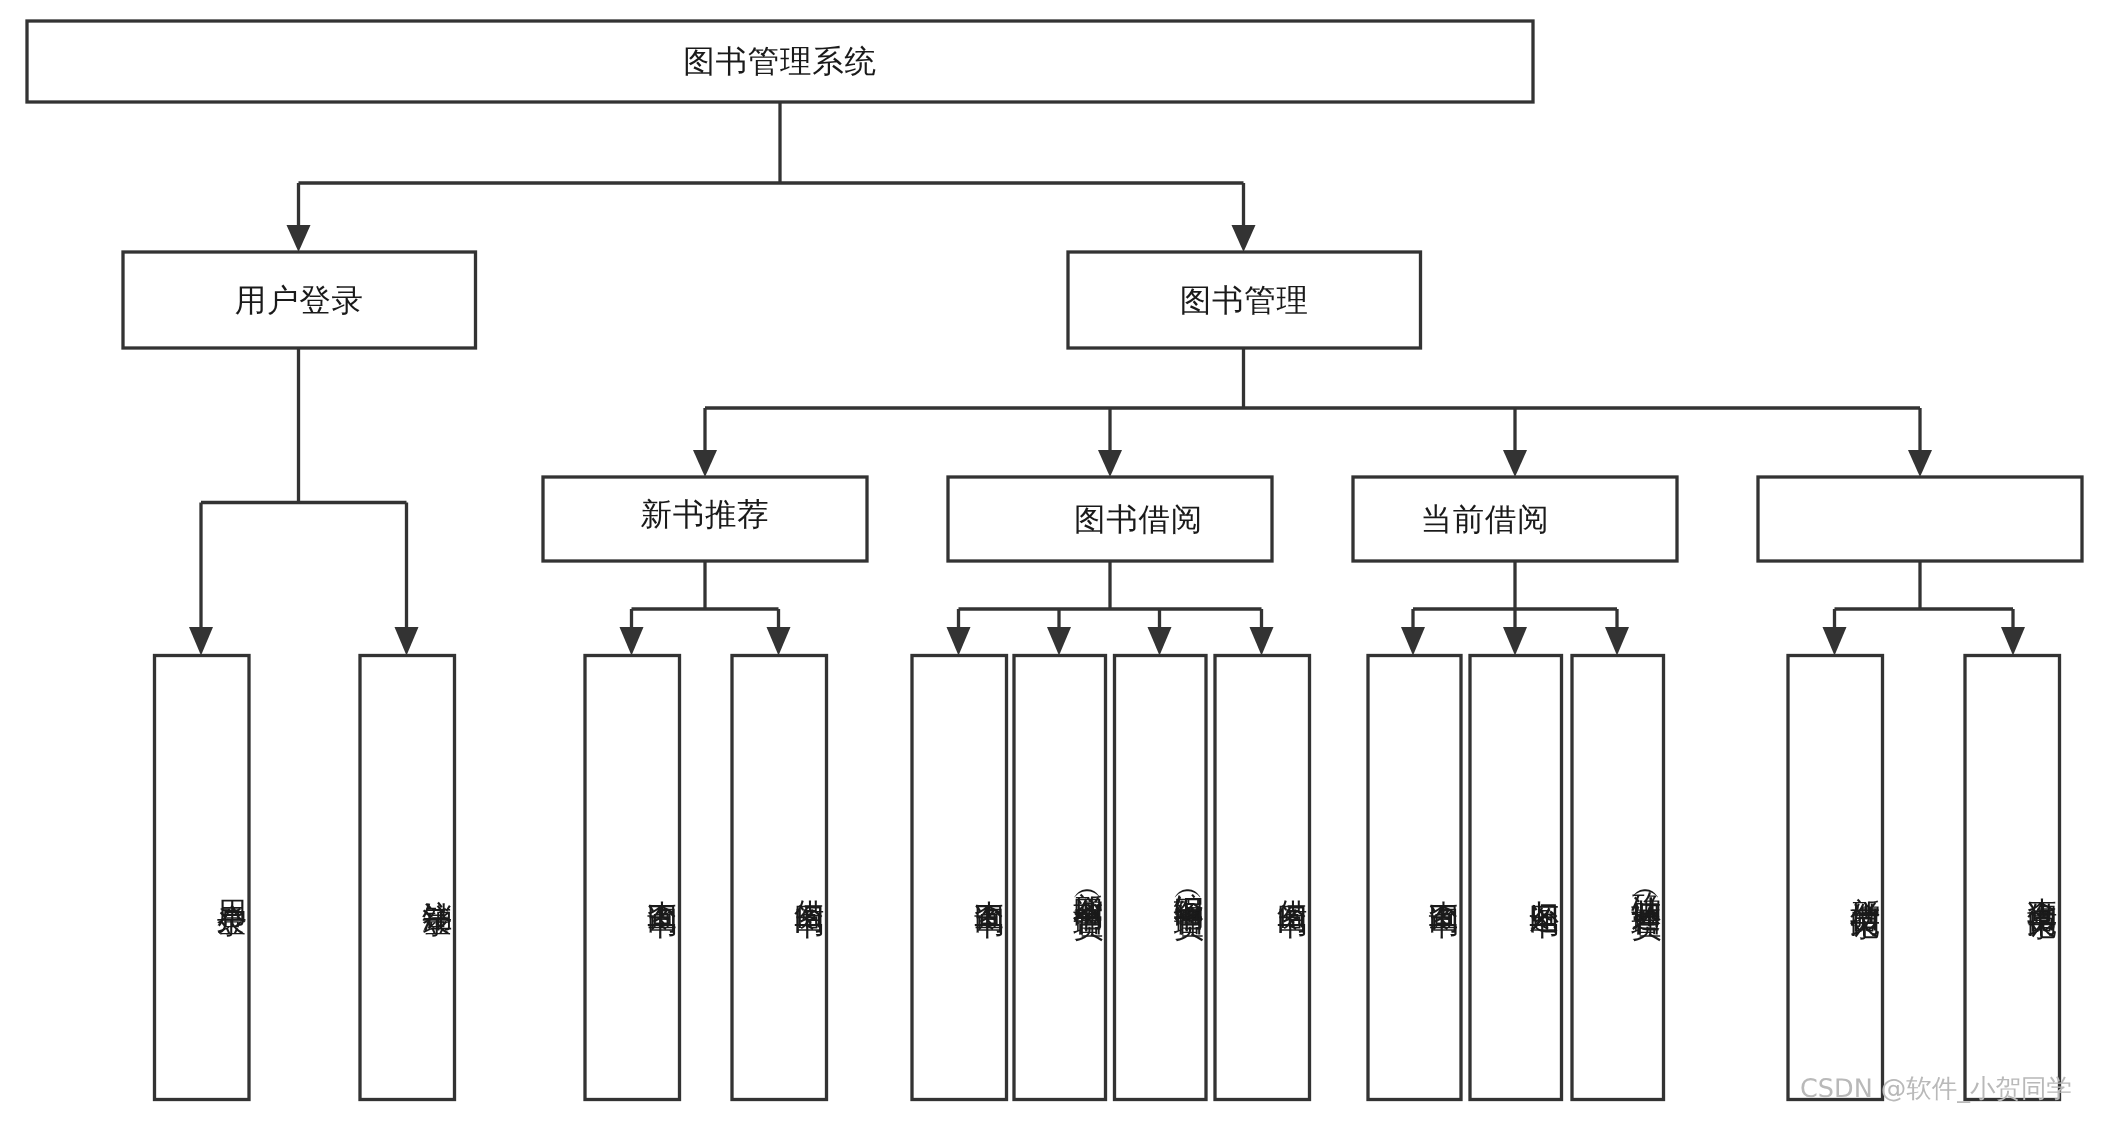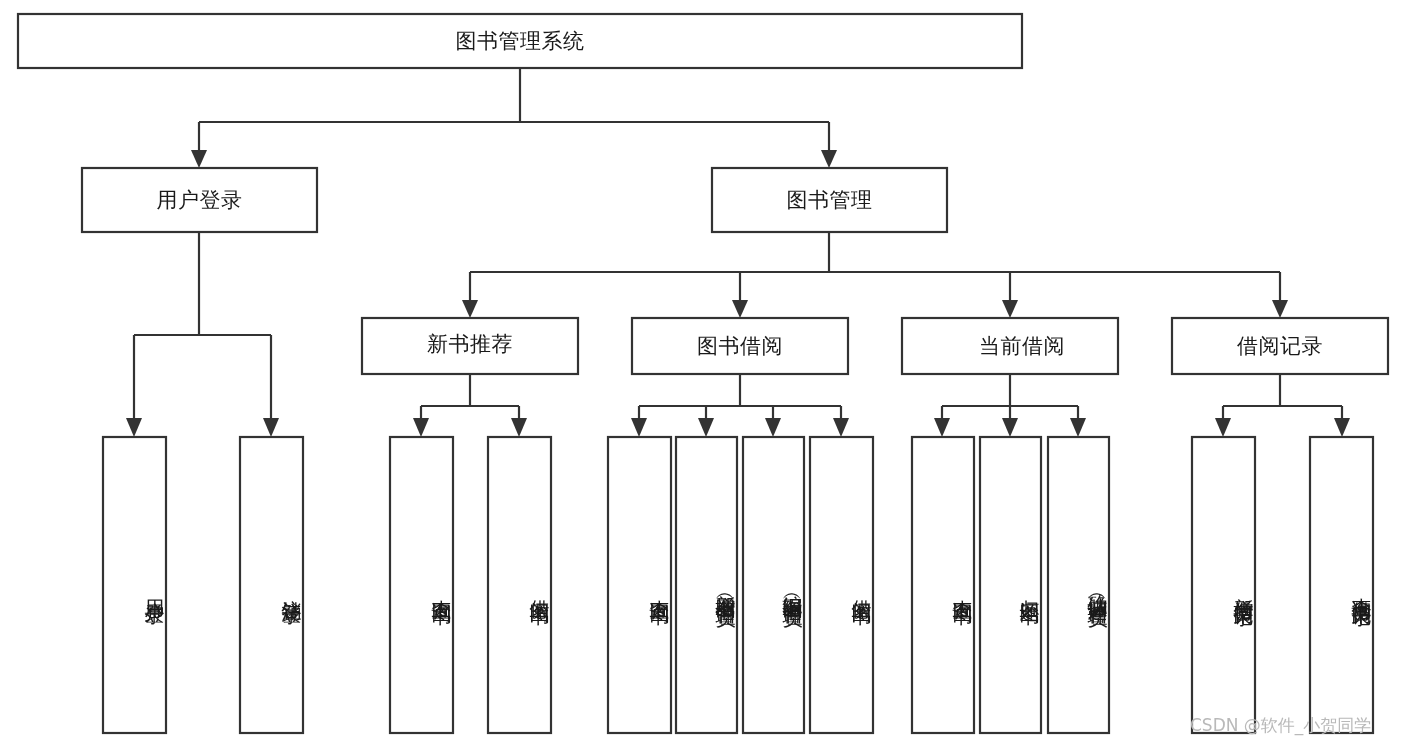--- a/index.html
+++ b/index.html
@@ -180,37 +180,36 @@
     <rect class="node-box" x="1192" y="437" width="63" height="296"></rect>
     <rect class="node-box" x="1310" y="437" width="63" height="296"></rect>
   </svg>
 
   <div class="node-label" style="left:18px; top:14px; width:1004px; height:54px;">图书管理系统</div>
 
   <div class="node-label" style="left:82px; top:168px; width:235px; height:64px;">用户登录</div>
   <div class="node-label" style="left:712px; top:168px; width:235px; height:64px;font-family:Liberation Serif, serif;">图书管理</div>
 
   <div class="node-label" style="left:362px; top:318px; width:216px; height:56px;font-family:Liberation Mono, monospace;">新书推荐</div>
-  <div class="node-label" style="left:632px; top:318px; width:216px; height:56px;">图书借阅</div>
-  <div class="node-label" style="left:934px; top:318px; width:176px; height:56px;">当前借阅</div>
-  <div class="node-label" style="left:1172px; top:318px; width:216px; height:56px;">借阅记录</div>
+  <div class="node-label" style="left:632px; top:318px; width:216px; height:56px;padding-left:19px;">图书借阅</div>
+  <div class="node-label" style="left:902px; top:318px; width:176px; height:56px;">当前借阅</div>
 
   <div class="node-label vertical" style="left:103px; top:437px; width:63px; height:296px;">用户登录</div>
   <div class="node-label vertical" style="left:240px; top:437px; width:63px; height:296px;">注销登录</div>
 
   <div class="node-label vertical" style="left:390px; top:437px; width:63px; height:296px;">查询图书</div>
   <div class="node-label vertical" style="left:488px; top:437px; width:63px; height:296px;">借阅图书</div>
 
   <div class="node-label vertical" style="left:608px; top:437px; width:63px; height:296px;">查询图书</div>
   <div class="node-label vertical" style="left:676px; top:437px; width:61px; height:296px;">新增图书（管理员）</div>
   <div class="node-label vertical" style="left:743px; top:437px; width:61px; height:296px;">编辑图书（管理员）</div>
   <div class="node-label vertical" style="left:810px; top:437px; width:63px; height:296px;">借阅图书</div>
 
   <div class="node-label vertical" style="left:912px; top:437px; width:62px; height:296px;">查询图书</div>
   <div class="node-label vertical" style="left:980px; top:437px; width:61px; height:296px;">归还图书</div>
   <div class="node-label vertical" style="left:1048px; top:437px; width:61px; height:296px;">确认归还（管理员）</div>
 
   <div class="node-label vertical" style="left:1192px; top:437px; width:63px; height:296px;">新增借阅记录</div>
   <div class="node-label vertical" style="left:1310px; top:437px; width:63px; height:296px;">查询借阅记录</div>
 
-  <div class="watermark" style="left:1190px; top:714px;">CSDN @软件_小贺同学</div>
+  <div class="watermark" style="left:1190px; top:714px;padding-left:10px;">CSDN @软件_小贺同学</div>
 
 </div>
 
 </body></html>

